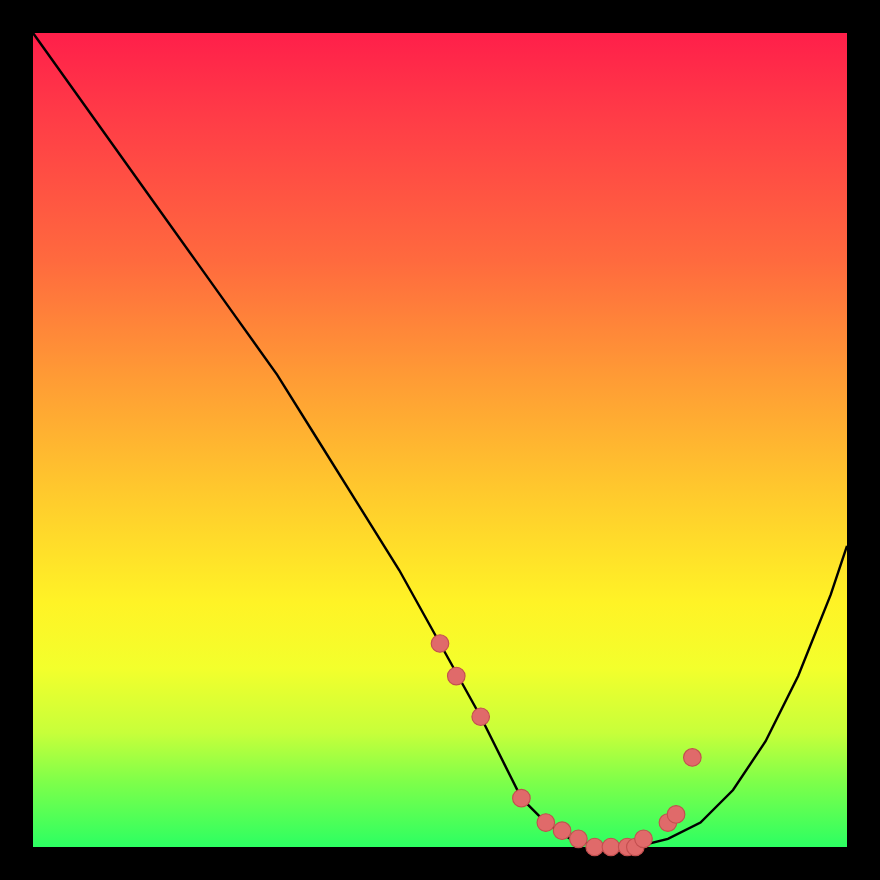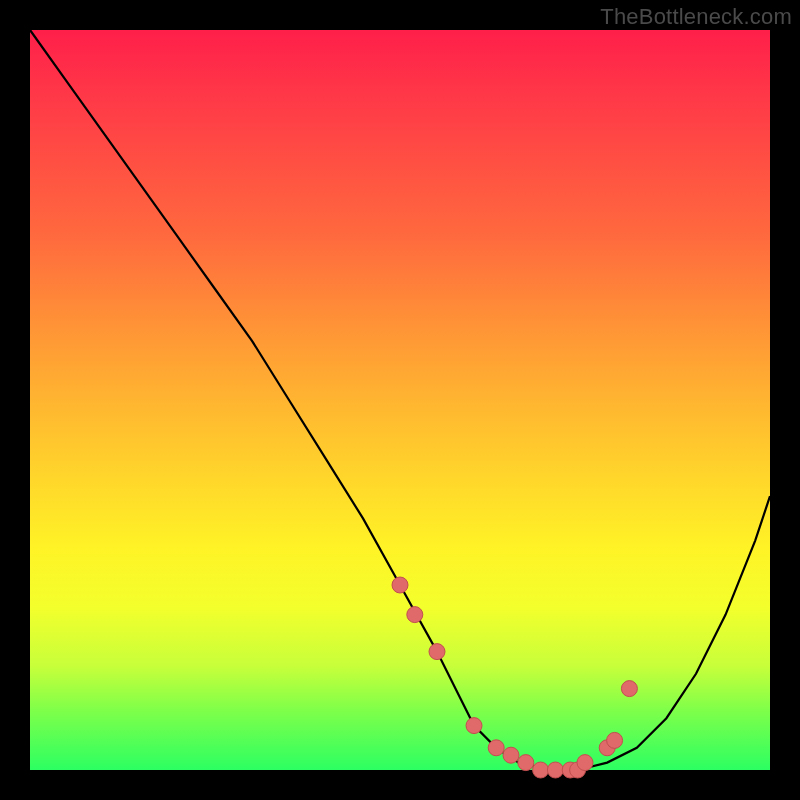--- a/index.html
+++ b/index.html
@@ -79,14 +79,13 @@
         <circle cx="525.4" cy="740.0" r="8" fill="#e06a6a" stroke="#c24f4f" stroke-width="1"></circle>
         <circle cx="540.2" cy="740.0" r="8" fill="#e06a6a" stroke="#c24f4f" stroke-width="1"></circle>
         <circle cx="547.6" cy="740.0" r="8" fill="#e06a6a" stroke="#c24f4f" stroke-width="1"></circle>
         <circle cx="555.0" cy="732.6" r="8" fill="#e06a6a" stroke="#c24f4f" stroke-width="1"></circle>
         <circle cx="577.2" cy="717.8" r="8" fill="#e06a6a" stroke="#c24f4f" stroke-width="1"></circle>
         <circle cx="584.6" cy="710.4" r="8" fill="#e06a6a" stroke="#c24f4f" stroke-width="1"></circle>
         <circle cx="599.4" cy="658.6" r="8" fill="#e06a6a" stroke="#c24f4f" stroke-width="1"></circle>
       </g>
   </svg>
 
-  <div class="watermark">TheBottleneck.com</div>
 </div>
 
 </body></html>

